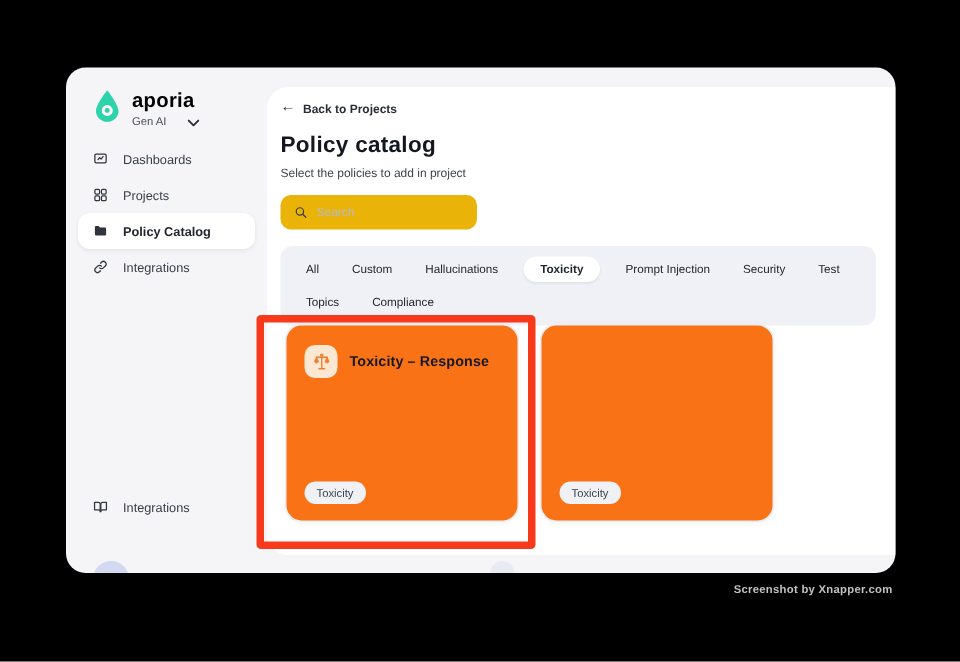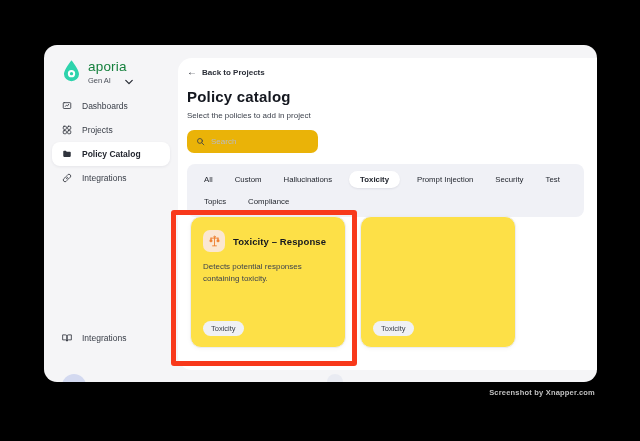--- a/index.html
+++ b/index.html
@@ -12,21 +12,21 @@
     -webkit-font-smoothing:antialiased;
   }
   .window {
     position:absolute; left:44px; top:45px; width:553px; height:337px;
     background:#F5F5F7; border-radius:13px; overflow:hidden;
   }
   
   .sidebar { position:absolute; left:0; top:0; bottom:0; width:134px; }
   .logo-row { position:absolute; left:18px; top:14px; display:flex; gap:7px; align-items:flex-start; }
   .logo-mark { width:19px; height:23px; }
-  .brand-name { font-size:13.5px; font-weight:400; color:#15803d; letter-spacing:.2px; line-height:15px; }
+  .brand-name { font-size:13.5px; font-weight:700; color:#000000; letter-spacing:.2px; line-height:15px; }
   .workspace-row { display:flex; align-items:flex-end; gap:14px; margin-top:2px; }
   .workspace { font-size:7.5px; color:#4A4F59; }
   .nav { position:absolute; left:8px; top:49px; width:118px; }
   .nav-item {
     display:flex; align-items:center; gap:10px; height:24px; padding-left:10px;
     font-size:8.5px; color:#373C46; border-radius:8px; cursor:pointer;
   }
   .nav-item .nicon { width:10px; height:10px; display:block; color:#30343D; flex:0 0 auto; }
   .nav-item.active { background:#FFFFFF; box-shadow:0 1px 3px rgba(25,30,50,.07); font-weight:600; color:#23262F; }
   .nav-bottom { position:absolute; left:8px; top:281px; width:118px; }
@@ -63,21 +63,21 @@
     background:#F0F1F6; border-radius:8px; padding:7px 12px;
     display:flex; flex-wrap:wrap; column-gap:12px; row-gap:6px; align-items:center;
   }
   .tab {
     font-size:7.8px; color:#23272F; padding:3px 5px; cursor:pointer; white-space:nowrap;
     border-radius:11px; line-height:1.2;
   }
   .tab.active { background:#FFFFFF; font-weight:700; padding:4px 11px; box-shadow:0 1px 2px rgba(20,25,45,.08); }
   .cards { position:absolute; left:12px; top:158px; display:flex; gap:14px; }
   .card {
-    width:156px; height:132px; background:#fde047; border:1px solid #ECEDF1; border-radius:11px;
+    width:156px; height:132px; background:#f97316; border:1px solid #ECEDF1; border-radius:11px;
     padding:13px 12px 11px 12px; display:flex; flex-direction:column;
     box-shadow:0 1px 4px rgba(20,20,40,.04); cursor:pointer;
   }
   .card-head { display:flex; align-items:center; gap:8px; }
   .card-icon-box {
     width:22px; height:22px; border-radius:7px; background:#FBE7D2;
     display:flex; align-items:center; justify-content:center; flex:0 0 auto;
   }
   .card-icon-box svg { width:13px; height:13px; color:#EE7F2F; }
   .card-title { font-size:9.5px; font-weight:700; color:#15181F; letter-spacing:.1px; }
@@ -212,21 +212,20 @@
                 <circle cx="12" cy="3.4" r="1.3"></circle>
                 <path d="M12 5v14.5"></path>
                 <path d="M8.5 20h7"></path>
                 <path d="M5.5 5.8h13"></path>
                 <path d="M5.5 5.8 3 11.2a2.7 2.7 0 0 0 5 0L5.5 5.8z" fill="currentColor" stroke-width="1"></path>
                 <path d="M18.5 5.8 16 11.2a2.7 2.7 0 0 0 5 0l-2.5-5.4z" fill="currentColor" stroke-width="1"></path>
               </svg>
           </div>
           <div class="card-title">Toxicity – Response</div>
         </div>
-        <div class="card-desc">Detects potential responses containing toxicity.</div>
         <div class="card-tag">Toxicity</div>
       </div>
 
       <div class="card">
         <div class="card-tag">Toxicity</div>
       </div>
     </div>
   </div>
 </div>
 

